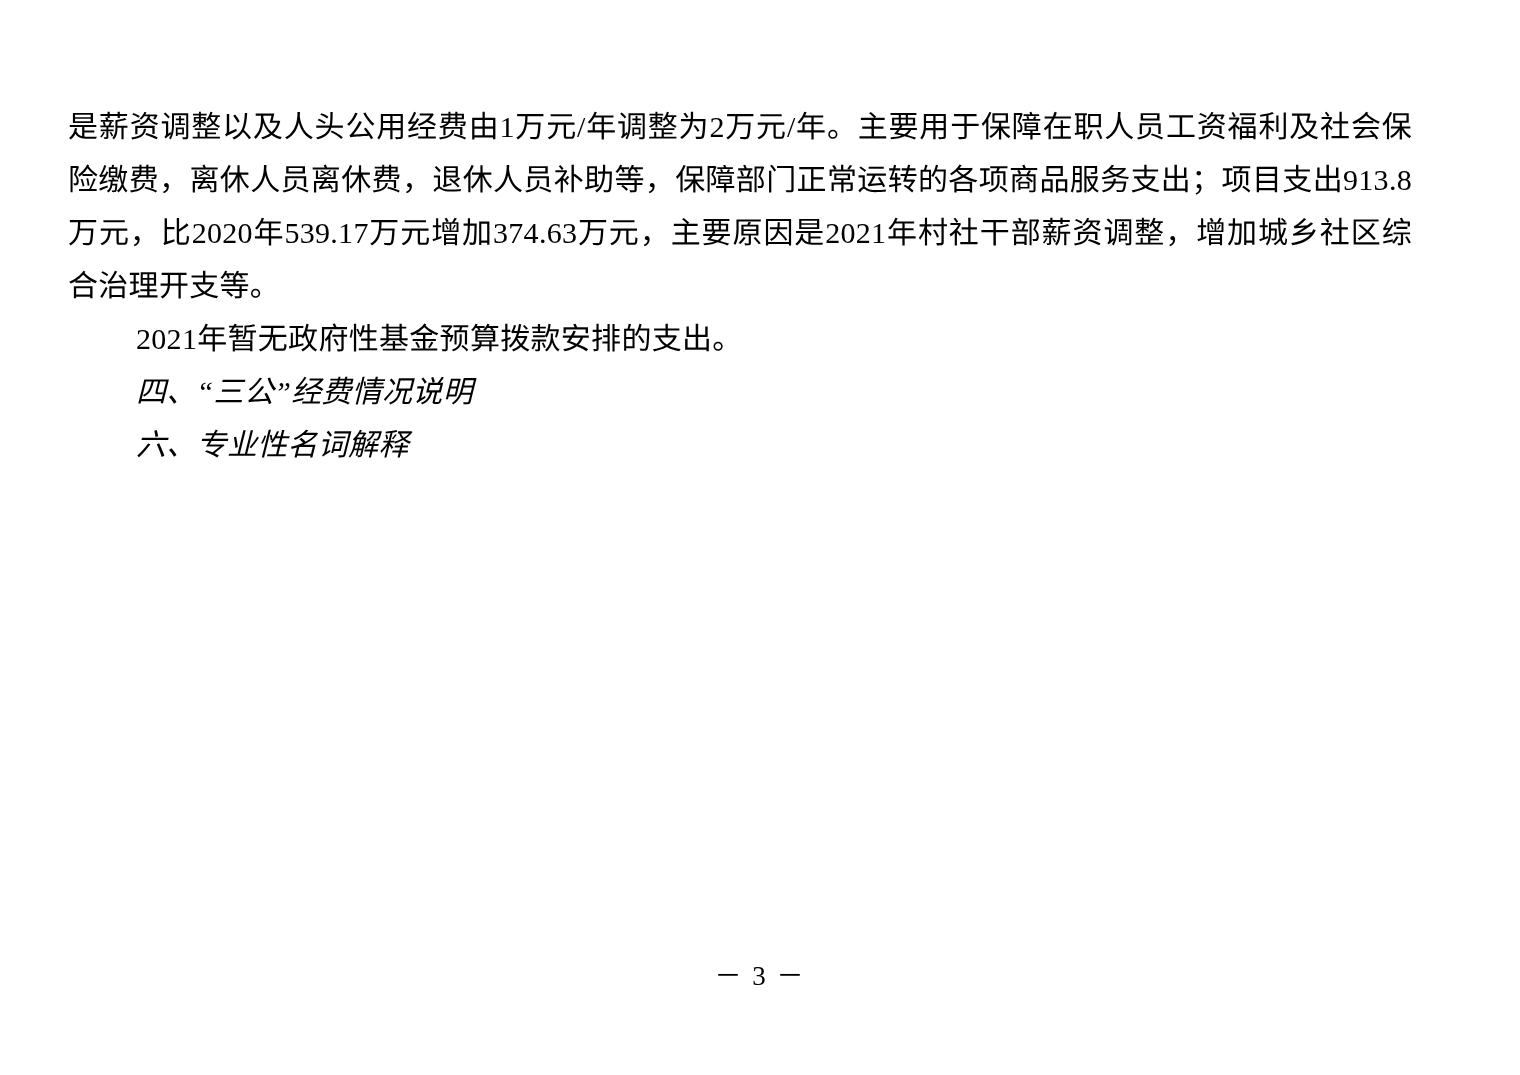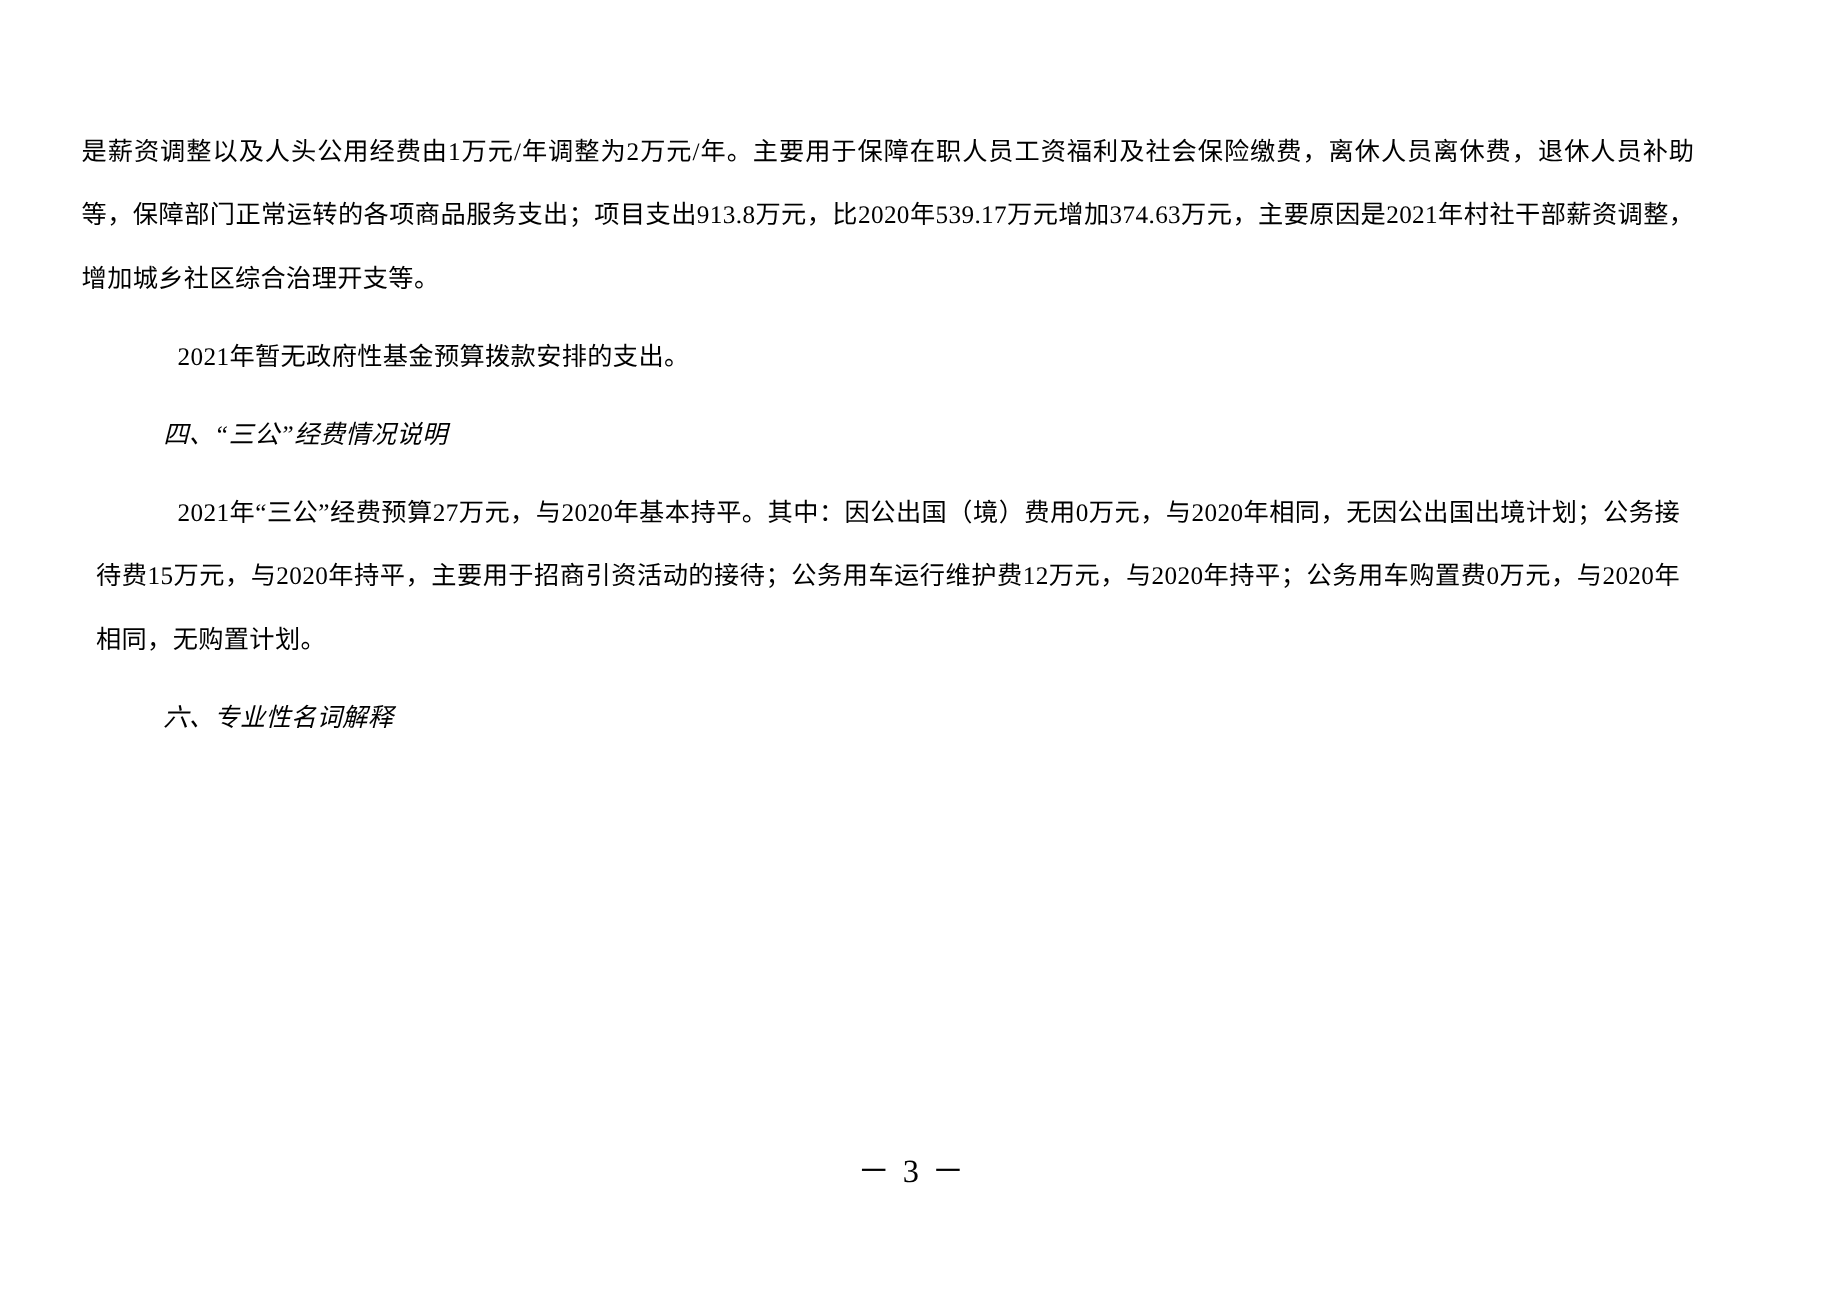--- a/index.html
+++ b/index.html
@@ -17,32 +17,32 @@
     overflow: hidden;
   }
   .page {
     box-sizing: border-box;
     width: 1520px;
     height: 1075px;
     padding: 100px 108px 0 68px;
     position: relative;
   }
   .doc-body {
-    font-size: 21px;
+    font-size: 30px;
     line-height: 53px;
     text-align: justify;
     text-justify: inter-ideograph;
     letter-spacing: 0.3px;
   }
   .para {
     margin: 0;
     text-indent: 0;
   }
   .para-indent {
-    margin: 12px;
+    margin: 0;
     text-indent: 68px;
   }
   .heading {
     margin: 0;
     text-indent: 68px;
     font-style: italic;
   }
   .footer {
     position: absolute;
     left: 0;
@@ -58,21 +58,20 @@
 
 <div class="page">
   <div class="doc-body">
 
     <p class="para">是薪资调整以及人头公用经费由1万元/年调整为2万元/年。主要用于保障在职人员工资福利及社会保险缴费，离休人员离休费，退休人员补助等，保障部门正常运转的各项商品服务支出；项目支出913.8万元，比2020年539.17万元增加374.63万元，主要原因是2021年村社干部薪资调整，增加城乡社区综合治理开支等。</p>
 
     <p class="para-indent">2021年暂无政府性基金预算拨款安排的支出。</p>
 
     <p class="heading">四、“三公”经费情况说明</p>
 
-    <p class="para-indent">2021年“三公”经费预算27万元，与2020年基本持平。其中：因公出国（境）费用0万元，与2020年相同，无因公出国出境计划；公务接待费15万元，与2020年持平，主要用于招商引资活动的接待；公务用车运行维护费12万元，与2020年持平；公务用车购置费0万元，与2020年相同，无购置计划。</p>
 
 
 
 
     <p class="heading">六、专业性名词解释</p>
 
   </div>
 
   <div class="footer">－ 3 －</div>
 </div>

